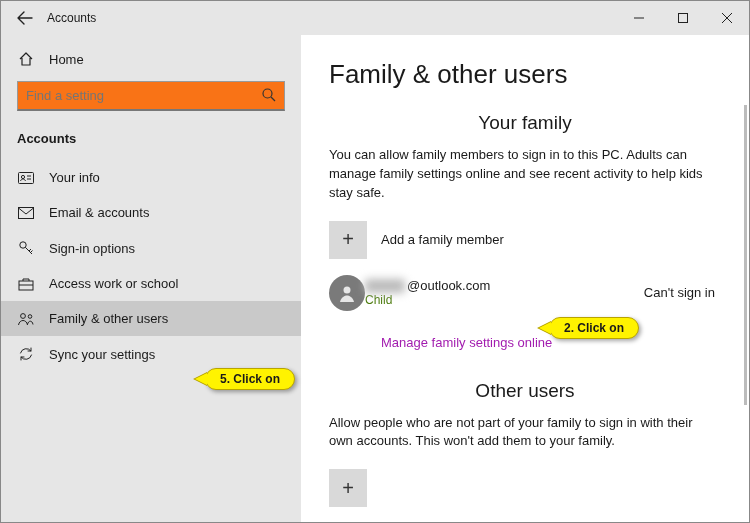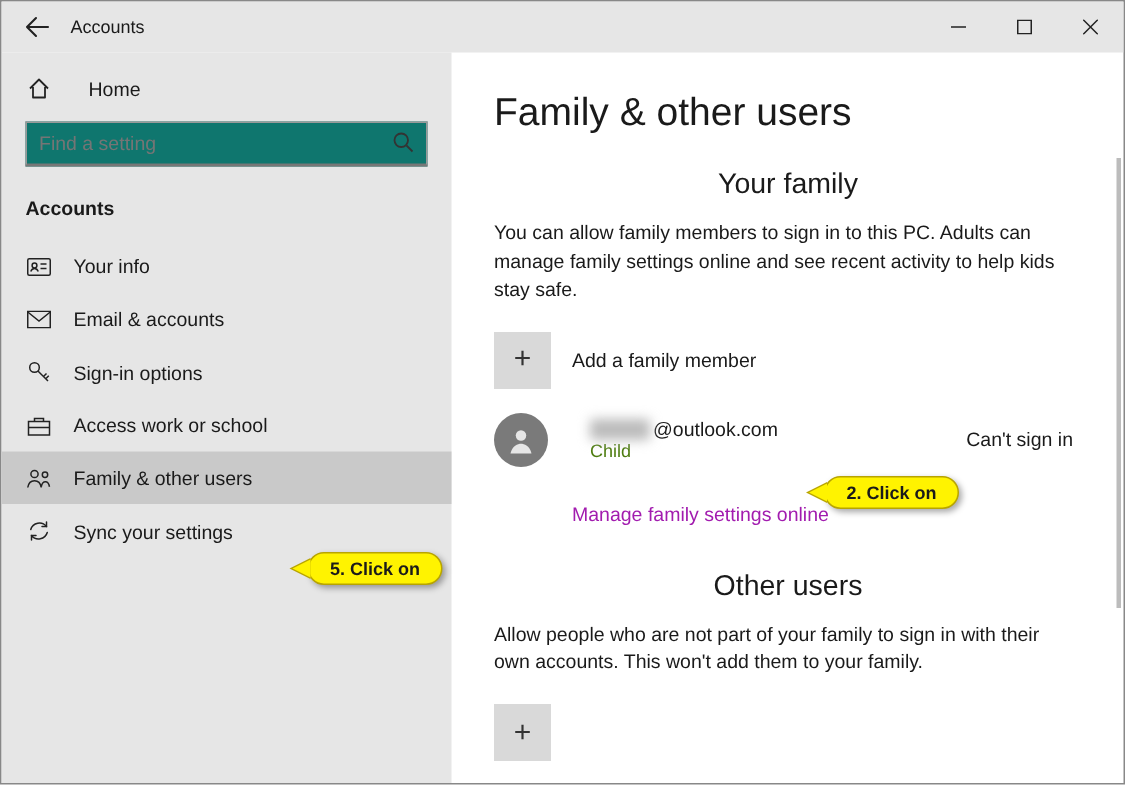--- a/index.html
+++ b/index.html
@@ -27,34 +27,34 @@
   .titlebar .title { margin-left: 6px; font-size: 12px; }
   .winbtns { margin-left: auto; display:flex; }
   .winbtn { width: 44px; height: 32px; display:flex; align-items:center; justify-content:center; }
   .app { display:flex; height: calc(100% - 34px); }
   .sidebar {
     width: 300px;
     background: #e6e6e6;
     padding: 8px 0 0 0;
     position: relative;
   }
-  .home-row { display:flex; align-items:center; padding: 8px 16px; gap: 24px; }
+  .home-row { display:flex; align-items:center; padding: 8px 16px; gap: 14px; }
   .home-row .icon { width:18px; display:flex; justify-content:center; }
   .home-row span.lbl { font-size: 13px; }
   .watermark {
     position:absolute; top:56px; left:30px;
     font-size:20px; font-style:italic; font-weight:600;
     color: rgba(255,255,255,0.85);
     text-shadow: 1px 1px 0 rgba(120,120,120,0.7), -1px -1px 0 rgba(120,120,120,0.6);
     pointer-events:none; letter-spacing:0.5px;
   }
   .searchwrap { margin: 6px 16px 14px 16px; position: relative; }
   .searchwrap input {
     width: 100%; height: 30px;
-    background: #0f766e; border: 1px solid #999;
+    background: #f97316; border: 1px solid #999;
     border-bottom: 2px solid #777;
     padding: 0 30px 0 8px; font-size: 13px;
   }
   .searchwrap .sicon { position:absolute; right:8px; top:6px; color:#333; }
   .section-hdr { font-weight:600; font-size:13px; padding: 6px 16px 14px 16px; }
   .navitem {
     display:flex; align-items:center; gap:14px;
     padding: 10px 16px;
     font-size: 13px;
     cursor: default;
@@ -67,21 +67,21 @@
   }
   h1 { font-weight:400; font-size:26px; margin-bottom: 22px; }
   h2 { font-weight:400; font-size:19px; margin: 4px 0 10px 0; text-align: center; }
   p.desc { font-size:13px; line-height:1.45; margin-bottom: 18px; max-width: 380px; margin-top: 12px; }
   .addrow { display:flex; align-items:center; gap:14px; margin-bottom: 16px; }
   .plusbox {
     width:38px; height:38px; background:#d9d9d9;
     display:flex; align-items:center; justify-content:center;
     font-size:20px; color:#333;
   }
-  .memberrow { display:flex; align-items:center; gap:28px; margin-bottom: 6px; position:relative; }
+  .memberrow { display:flex; align-items:center; gap:0; margin-bottom: 6px; position:relative; }
   .avatar {
     width:36px; height:36px; border-radius:50%; background:#7a7a7a;
     display:flex; align-items:center; justify-content:center;
   }
   .memberinfo { display:flex; flex-direction:column; }
   .email { font-size:13px; display:flex; align-items:center; gap:2px; }
   .blur { filter: blur(4px); background:#bbb; color:#bbb; border-radius:2px; padding:0 20px; height:14px; display:inline-block;}
   .sub { font-size:12px; color:#4d7c0f; }
   .status { margin-left:auto; font-size:13px; padding-right:6px; }
   .link { color:#a21caf; font-size:13px; margin: 18px 0 26px 52px; display:inline-block; }

